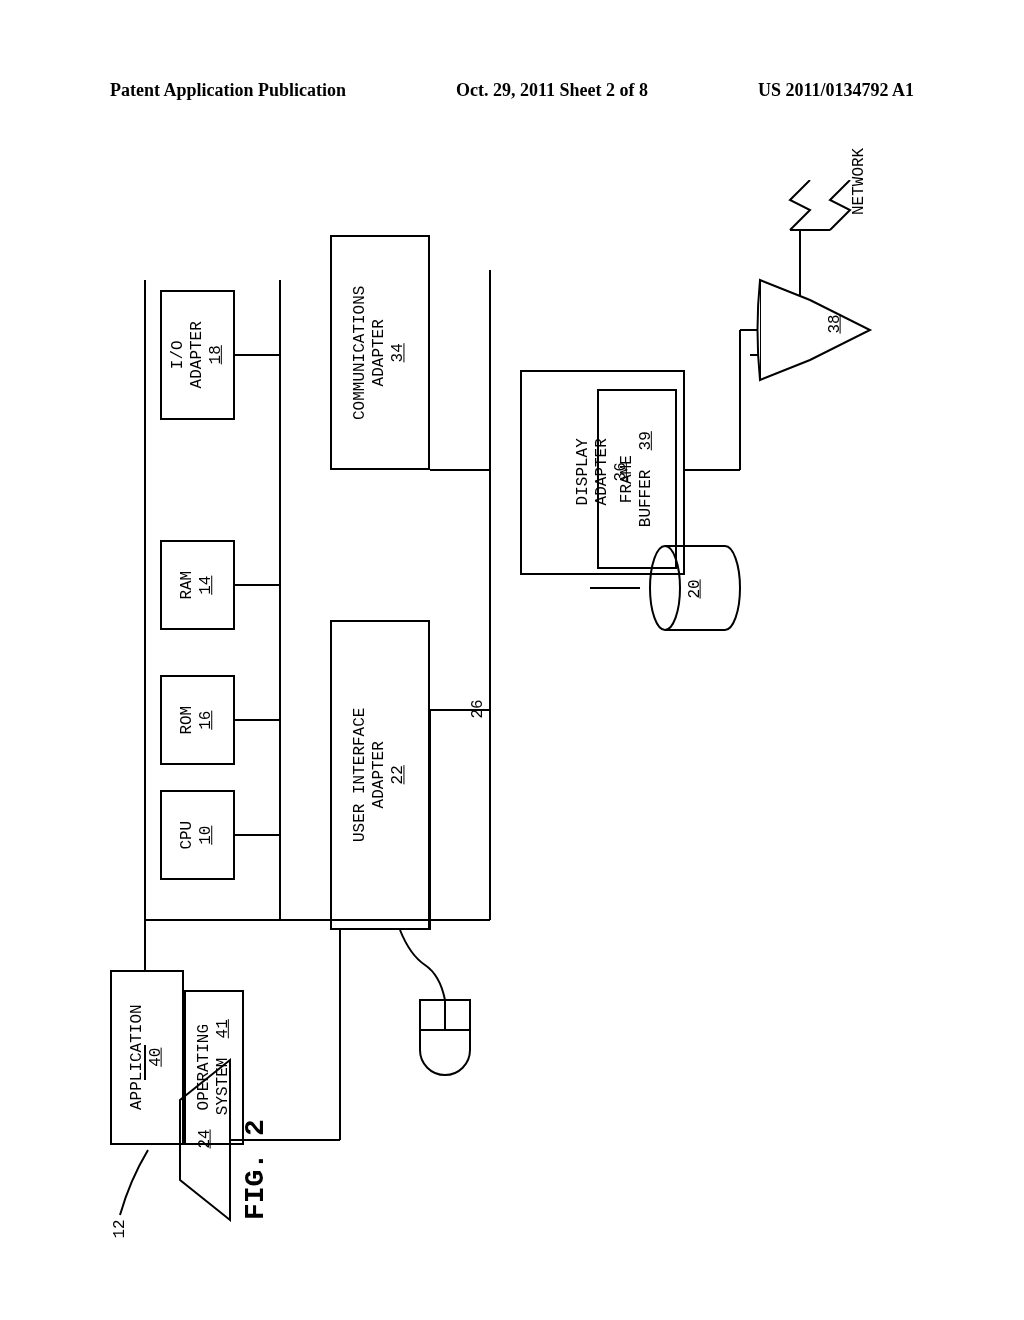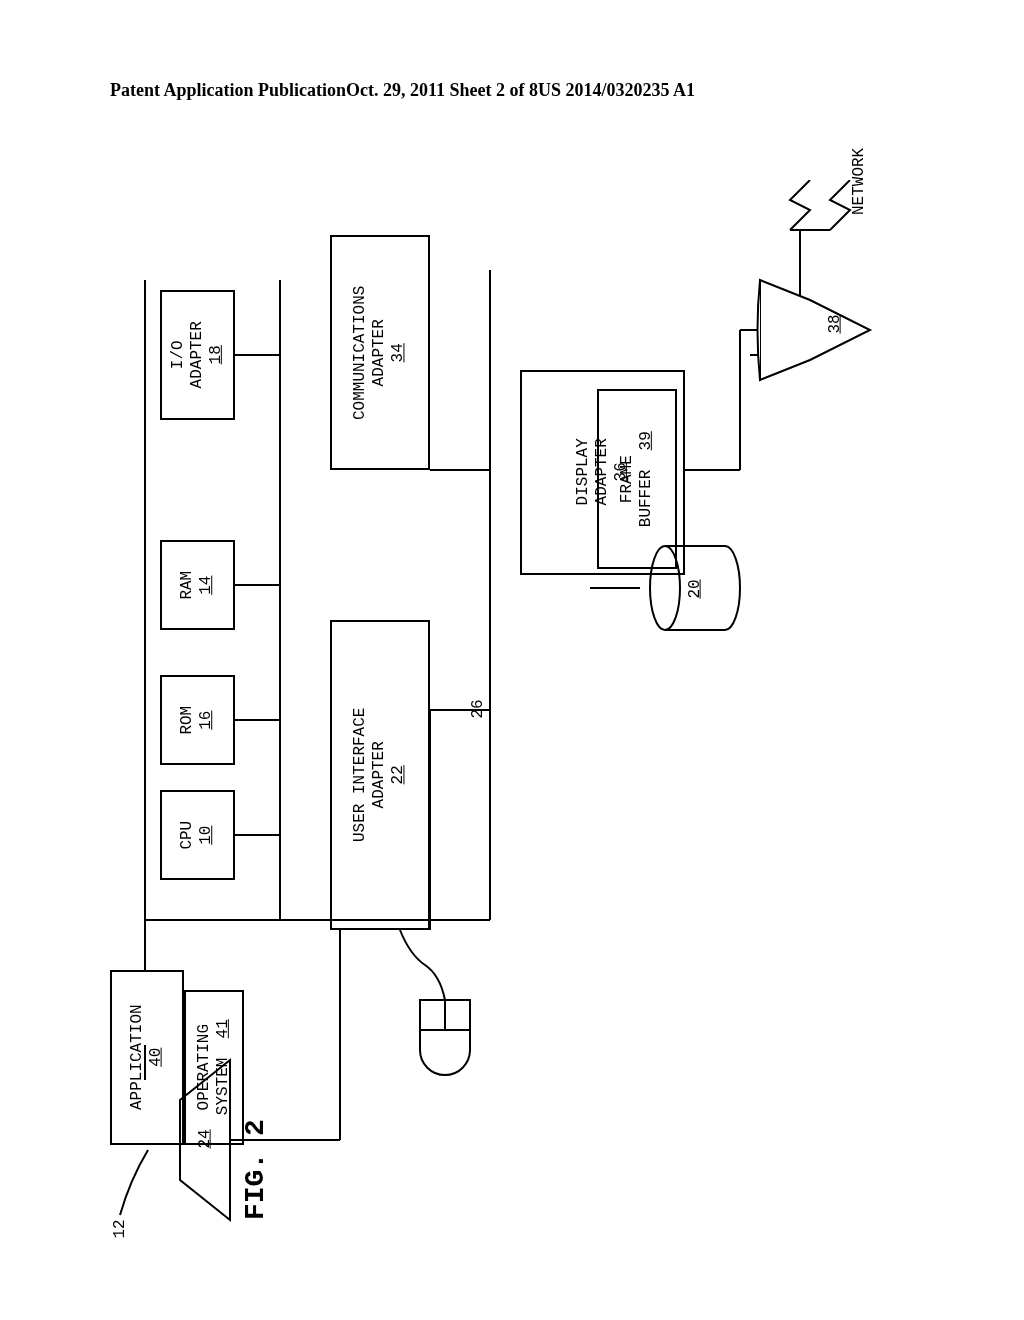--- a/index.html
+++ b/index.html
@@ -13,21 +13,21 @@
       background: white;
       font-family: "Times New Roman", serif;
       position: relative;
     }
     .header {
       position: absolute;
       top: 80px;
       left: 0;
       right: 0;
       display: flex;
-      justify-content: flex-start;
+      justify-content: space-between;
       padding: 0 110px;
       font-size: 18px;
       font-weight: bold;
     }
     .diagram-container {
       position: absolute;
       top: 180px;
       left: 110px;
       width: 800px;
       height: 1050px;
@@ -79,21 +79,21 @@
       height: 1050px;
       pointer-events: none;
     }
   </style>
 </head>
 <body>
 
 <div class="header">
   <span>Patent Application Publication</span>
   <span>Oct. 29, 2011  Sheet 2 of 8</span>
-  <span>US 2014/0320235 A1</span>
+  <span>US 2011/0134792 A1</span>
 </div>
 
 <div class="diagram-container">
 
   <svg class="connectors">
 
     <line x1="35" y1="740" x2="35" y2="100" stroke="black" stroke-width="2"></line>
     <line x1="35" y1="740" x2="170" y2="740" stroke="black" stroke-width="2"></line>
     <line x1="170" y1="740" x2="170" y2="100" stroke="black" stroke-width="2"></line>
 

